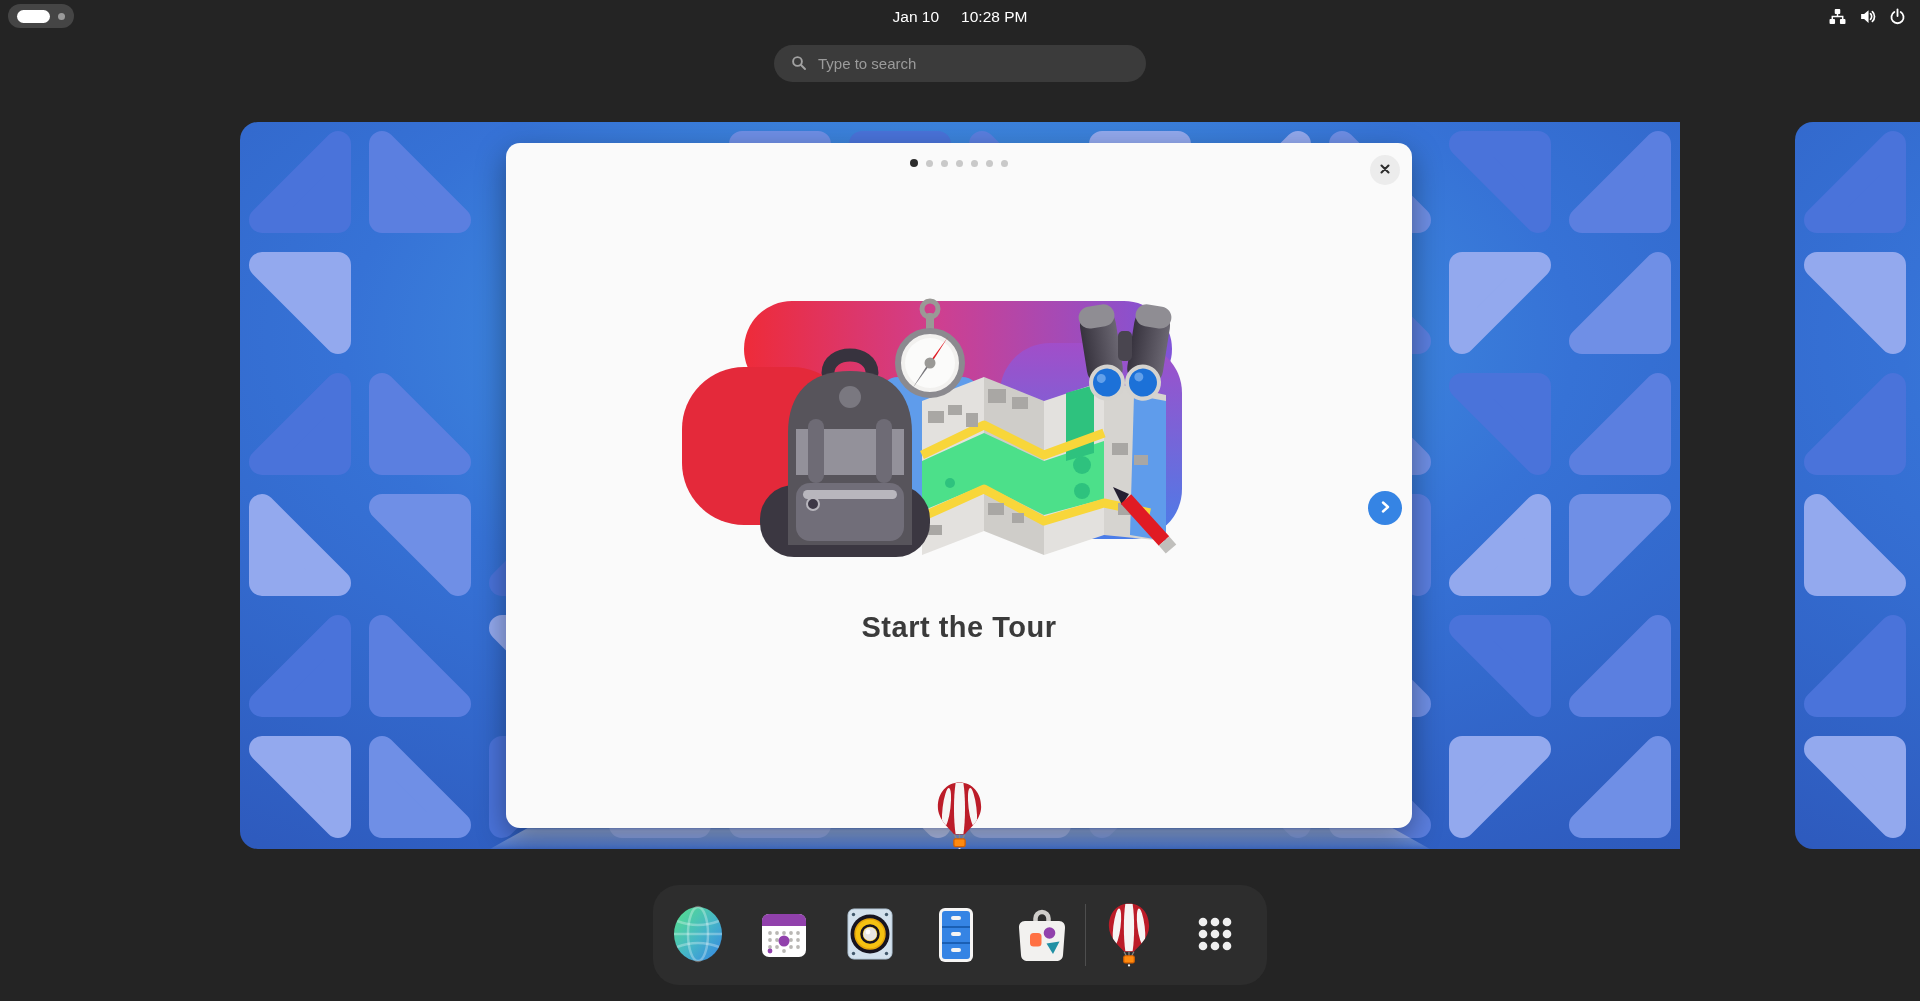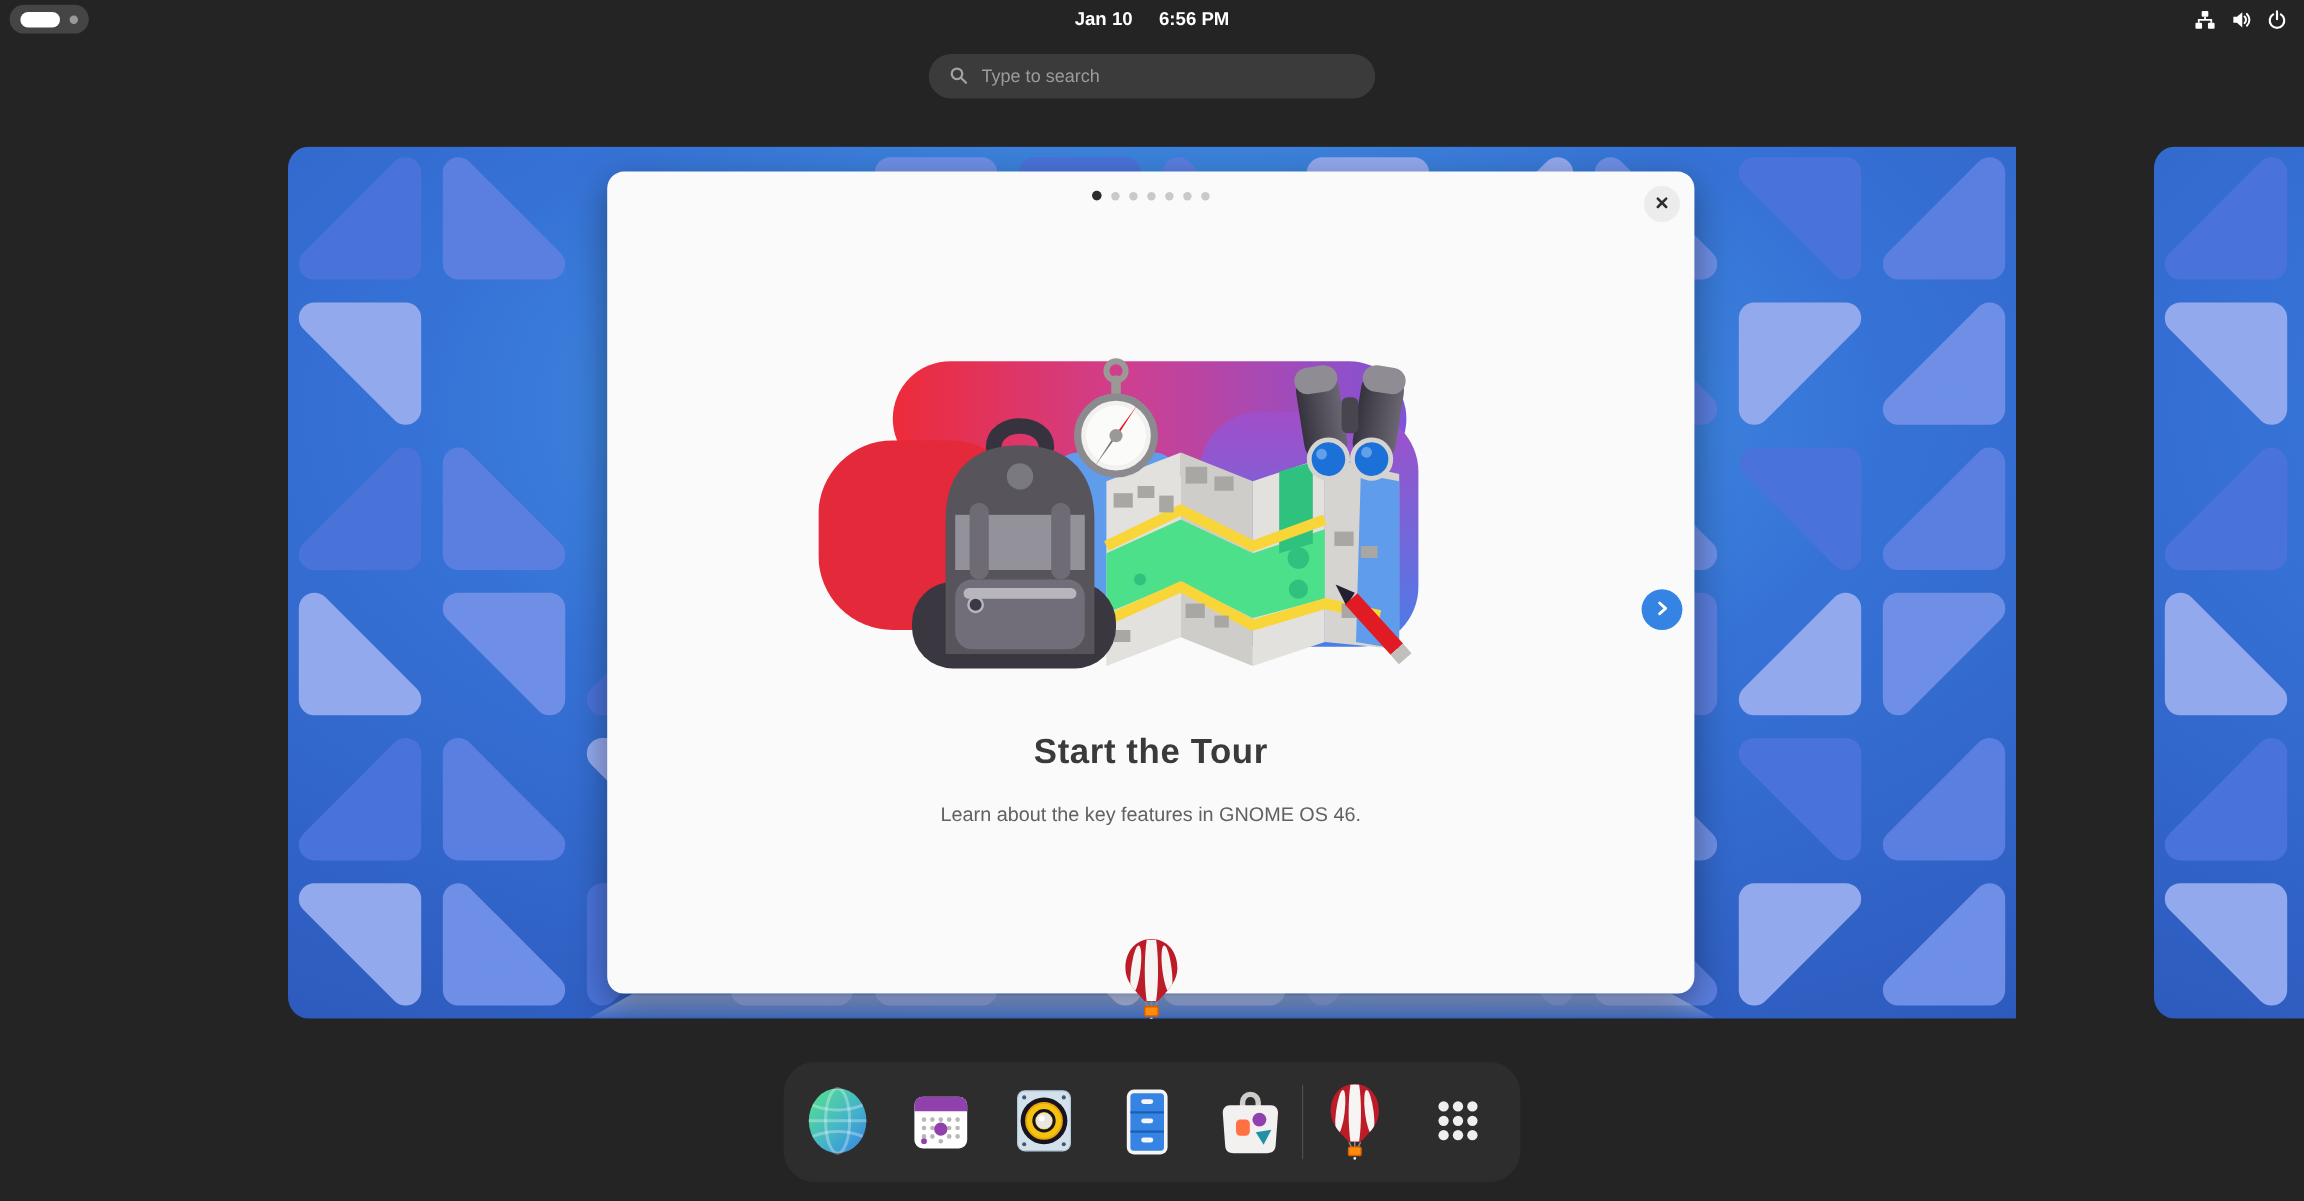--- a/index.html
+++ b/index.html
@@ -8,21 +8,21 @@
 
   
   .topbar { position:absolute; left:0; top:0; width:1920px; height:33px; }
   .ws-indicator { position:absolute; left:8px; top:4px; height:24px; min-width:62px;
     background:#454545; border-radius:13px; display:flex; align-items:center; gap:8px;
     padding:0 9px; cursor:pointer; }
   .ws-active { width:33px; height:13px; background:#ffffff; border-radius:7px; }
   .ws-dot { width:7px; height:7px; background:#9a9a9a; border-radius:50%; }
   .clock { position:absolute; left:0; top:0; width:100%; height:33px; display:flex;
     justify-content:center; align-items:center; gap:22px; color:#ffffff;
-    font-size:15.5px; font-weight:700; cursor:pointer; }
+    font-size:15.5px; font-weight:400; cursor:pointer; }
   .status { position:absolute; right:14px; top:0; height:33px; display:flex;
     align-items:center; gap:13px; cursor:pointer; }
   .status svg { display:block; }
 
   
   .search-wrap { position:absolute; left:774px; top:45px; width:372px; height:37px; }
   .search-wrap input { width:100%; height:100%; background:#3b3b3b; border:none; outline:none;
     border-radius:19px; color:#86efac; font-size:15px; padding:0 16px 0 44px;
     font-family:"Liberation Sans", sans-serif; }
   .search-wrap input::placeholder { color:#9b9b9b; }
@@ -91,21 +91,21 @@
 </svg>
 
 <div class="topbar">
   <div class="ws-indicator">
       <div class="ws-active"></div>
       <div class="ws-dot"></div>
     </div>
 
   <div class="clock">
     <span>Jan 10</span>
-    <span>6:56 PM</span>
+    <span>10:28 PM</span>
   </div>
 
   <div class="status">
     <span>
       <svg width="17" height="17" viewBox="0 0 16 16">
         <rect x="5.4" y="1" width="5.2" height="4.6" rx="0.8" fill="#fff"></rect>
         <rect x="0.5" y="10.4" width="5.2" height="4.6" rx="0.8" fill="#fff"></rect>
         <rect x="10.3" y="10.4" width="5.2" height="4.6" rx="0.8" fill="#fff"></rect>
         <path d="M8,5.6 V8 M3.1,10.4 V8 H12.9 V10.4" stroke="#fff" stroke-width="1.4" fill="none"></path>
       </svg>
@@ -455,21 +455,20 @@
           <rect x="126" y="126" width="16" height="64" rx="8" fill="#6e6b75"></rect>
           <rect x="194" y="126" width="16" height="64" rx="8" fill="#6e6b75"></rect>
           <rect x="114" y="190" width="108" height="58" rx="14" fill="#716e79"></rect>
           <rect x="121" y="197" width="94" height="9" rx="4.5" fill="#b8b6bd"></rect>
           <circle cx="131" cy="211" r="6" fill="#3d3846" stroke="#b8b6bd" stroke-width="2"></circle>
         </g>
       </svg>
     </div>
 
     <div class="dlg-title">Start the Tour</div>
-    <div class="dlg-sub">Learn about the key features in GNOME OS 46.</div>
 
     <button class="next-btn">
       <span>
         <svg width="16" height="16" viewBox="0 0 16 16">
           <polyline points="6,3.5 11,8 6,12.5" stroke="#fff" stroke-width="2.4" fill="none" stroke-linecap="round" stroke-linejoin="round"></polyline>
         </svg>
       </span>
     </button>
 
     <div class="dlg-balloon">

